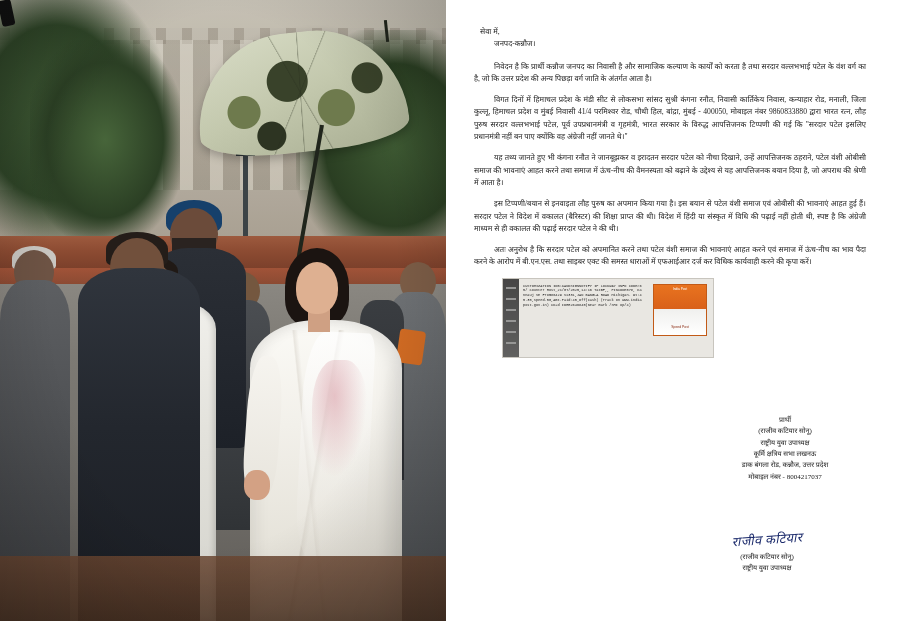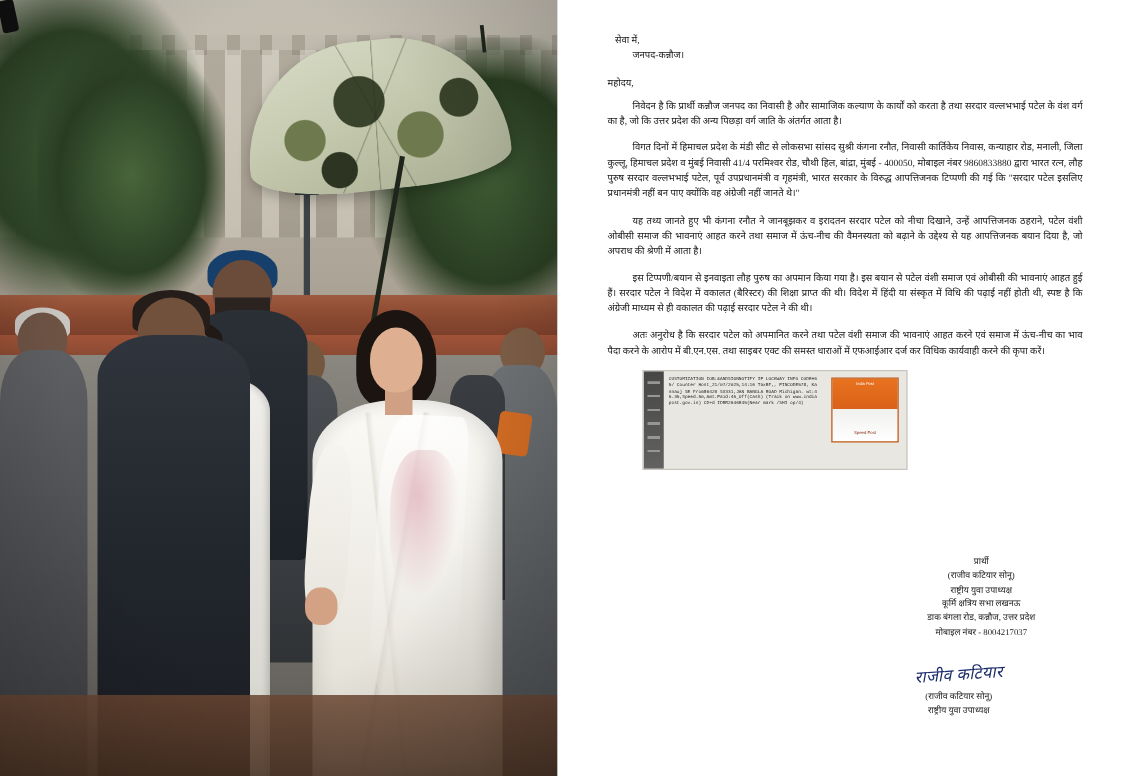--- a/index.html
+++ b/index.html
@@ -312,21 +312,21 @@
     background: radial-gradient(ellipse at 50% 45%, rgba(0,0,0,0) 55%, rgba(0,0,0,.22) 100%);
     pointer-events: none;
   }
 
   
   .doc-panel {
     position: relative;
     flex: 1 1 auto;
     height: 621px;
     background: #ffffff;
-    padding: 26px 34px 10px 40px;
+    padding: 26px 34px 10px 28px;
     box-sizing: border-box;
     color: #141414;
   }
   .doc-inner {
     position: relative;
     width: 100%;
     height: 100%;
     font-family: "Liberation Serif", serif;
     font-size: 7.6px;
     line-height: 1.62;
@@ -409,21 +409,21 @@
     text-align: center;
     font-size: 3.2px;
     color: #fff;
     font-family: "Liberation Sans", sans-serif;
   }
 
   
   .sign-block {
     position: absolute;
     right: 6px;
-    top: 418px;
+    top: 389px;
     width: 150px;
     text-align: center;
     font-size: 7px;
     line-height: 1.62;
   }
   .sign-block .sig-name { display: block; }
 
   
   .copies-title {
     margin-top: 6px;
@@ -529,21 +529,20 @@
 
   <div class="doc-panel">
     <div class="doc-inner">
 
       <div class="addr-block">
         <span class="addr-line">सेवा में,</span>
         <span class="addr-line addr-indent2">जनपद-कन्नौज।</span>
       </div>
 
 
-      <div class="salutation">महोदय,</div>
 
       <p class="para">निवेदन है कि प्रार्थी कन्नौज जनपद का निवासी है और सामाजिक कल्याण के कार्यों को करता है तथा सरदार वल्लभभाई पटेल के वंश वर्ग का है, जो कि उत्तर प्रदेश की अन्य पिछड़ा वर्ग जाति के अंतर्गत आता है।</p>
       <p class="para">विगत दिनों में हिमाचल प्रदेश के मंडी सीट से लोकसभा सांसद सुश्री कंगना रनौत, निवासी कार्तिकेय निवास, कन्याहार रोड, मनाली, जिला कुल्लू, हिमाचल प्रदेश व मुंबई निवासी 41/4 परमिश्वर रोड, चौथी हिल, बांद्रा, मुंबई - 400050, मोबाइल नंबर 9860833880 द्वारा भारत रत्न, लौह पुरुष सरदार वल्लभभाई पटेल, पूर्व उपप्रधानमंत्री व गृहमंत्री, भारत सरकार के विरुद्ध आपत्तिजनक टिप्पणी की गई कि "सरदार पटेल इसलिए प्रधानमंत्री नहीं बन पाए क्योंकि वह अंग्रेजी नहीं जानते थे।"</p>
       <p class="para">यह तथ्य जानते हुए भी कंगना रनौत ने जानबूझकर व इरादतन सरदार पटेल को नीचा दिखाने, उन्हें आपत्तिजनक ठहराने, पटेल वंशी ओबीसी समाज की भावनाएं आहत करने तथा समाज में ऊंच-नीच की वैमनस्यता को बढ़ाने के उद्देश्य से यह आपत्तिजनक बयान दिया है, जो अपराध की श्रेणी में आता है।</p>
       <p class="para">इस टिप्पणी/बयान से इनवाइता लौह पुरुष का अपमान किया गया है। इस बयान से पटेल वंशी समाज एवं ओबीसी की भावनाएं आहत हुई हैं। सरदार पटेल ने विदेश में वकालत (बैरिस्टर) की शिक्षा प्राप्त की थी। विदेश में हिंदी या संस्कृत में विधि की पढ़ाई नहीं होती थी, स्पष्ट है कि अंग्रेजी माध्यम से ही वकालत की पढ़ाई सरदार पटेल ने की थी।</p>
       <p class="para">अतः अनुरोध है कि सरदार पटेल को अपमानित करने तथा पटेल वंशी समाज की भावनाएं आहत करने एवं समाज में ऊंच-नीच का भाव पैदा करने के आरोप में बी.एन.एस. तथा साइबर एक्ट की समस्त धाराओं में एफआईआर दर्ज कर विधिक कार्यवाही करने की कृपा करें।</p>
 
       <div class="receipt">
         <div class="receipt-left">
           <div class="receipt-dots"></div>

